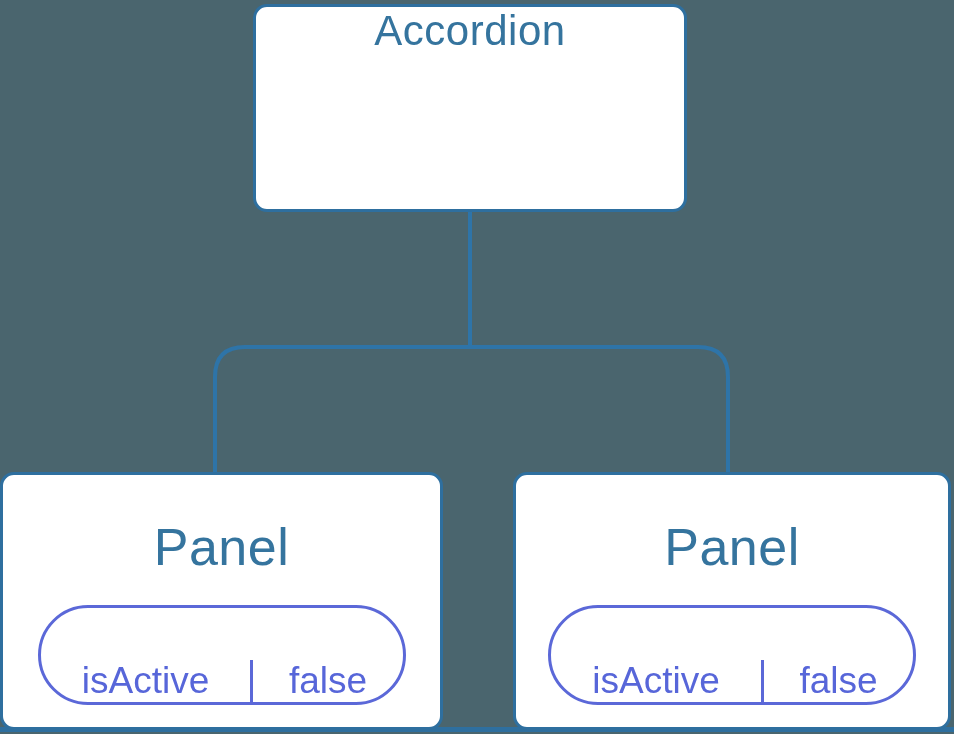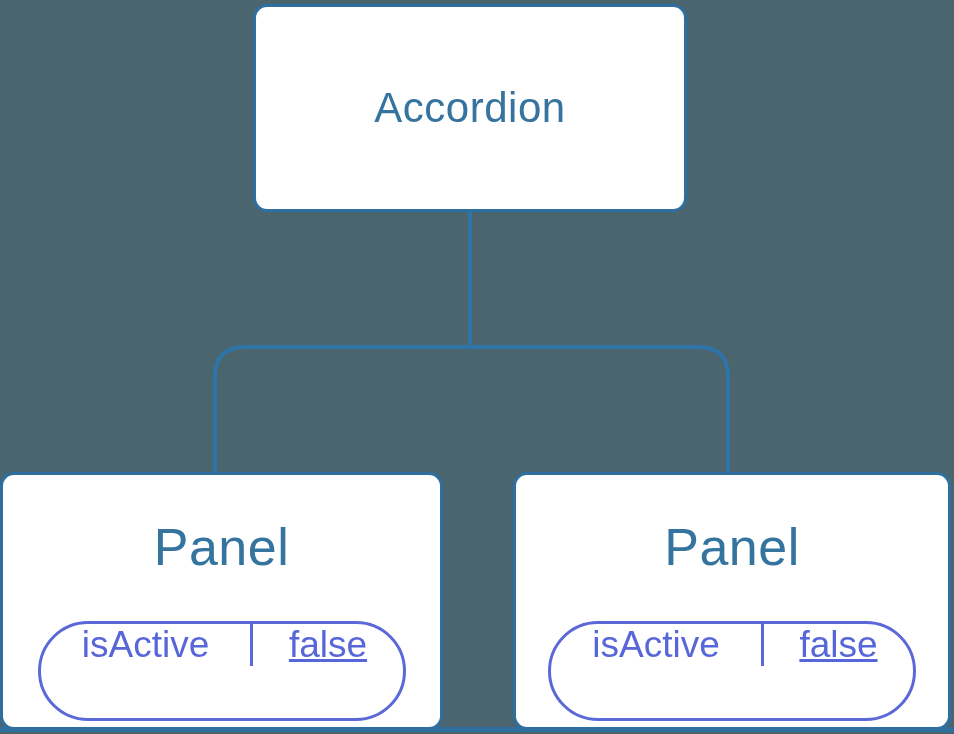--- a/index.html
+++ b/index.html
@@ -43,57 +43,56 @@
   .node{
     position:absolute;
     background:var(--node-background);
     border:3px solid var(--node-border);
     border-radius:14px;
     z-index:1;
   }
   .node-root{
     left:253px;top:4px;
     width:434px;height:208px;
-    display:flex;align-items:center;justify-content:center;
+    display:flex;align-items:flex-start;justify-content:center;
   }
   .node-label{
     color:var(--node-text);
     font-size:42px;
     font-weight:500;
     letter-spacing:0.5px;
   }
   .node-panel{
     top:472px;height:258px;
     display:flex;flex-direction:column;align-items:center;
     padding-top:42px;
   }
   .node-panel.left{left:0;width:443px;}
   .node-panel.right{left:513px;width:438px;}
   .panel-label{font-size:52px;}
   .state-pill{
-    margin-top:44px;
+    margin-top:28px;
     width:368px;height:100px;
     border:3px solid var(--pill-border);
     border-radius:60px;
     display:flex;
-    align-items:flex-start;
+    align-items:flex-end;
     overflow:hidden;
     background:var(--node-background);
   }
   .state-cell{
     display:flex;align-items:center;justify-content:center;
     color:var(--pill-text);
     font-size:37px;
     font-weight:400;
   }
   .state-key{flex:0 0 58%;}
   .state-value{
     flex:1;
     border-left:3px solid var(--pill-border);
-    text-decoration:underline;
   }
 </style>
 </head>
 <body>
 
 <div class="stage">
 
   <svg class="connector-svg" viewBox="0 0 954 734" xmlns="http://www.w3.org/2000/svg" aria-hidden="true">
     <path d="M470 210 L470 347"></path>
     <path d="M215 473 L215 377 Q215 347 245 347 L698 347 Q728 347 728 377 L728 473"></path>

